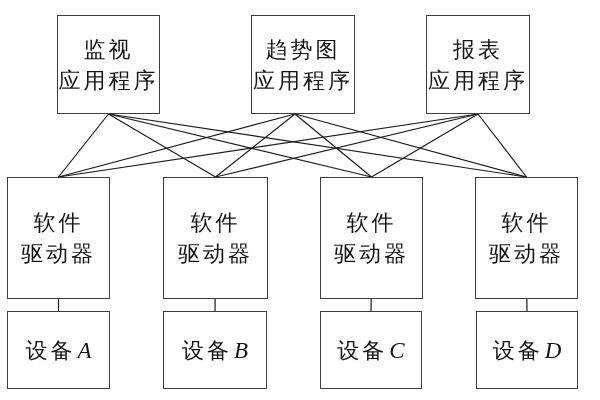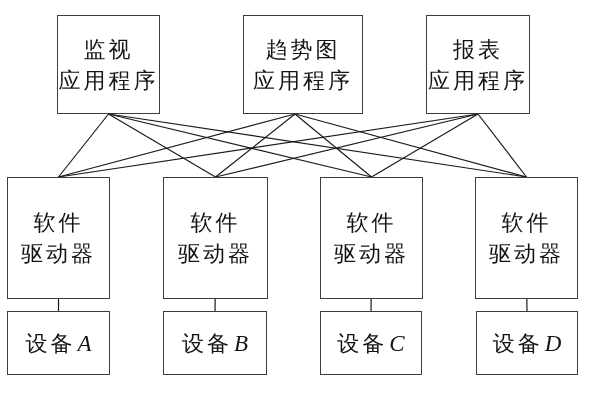--- a/index.html
+++ b/index.html
@@ -36,23 +36,23 @@
     color: #141414;
   }
   .node .txt {
     font-size: 22px;
     line-height: 31px;
     letter-spacing: 3px;
     white-space: nowrap;
   }
   .row-top    { top: 15px;  height: 99px; }
   .row-middle { top: 177px; height: 122px; }
-  .row-bottom { top: 311px; height: 64px; }
+  .row-bottom { top: 311px; height: 78px; }
   .app-1 { left: 57px;  width: 103px; }
-  .app-2 { left: 243px; width: 120px; }
+  .app-2 { left: 251px; width: 104px; }
   .app-3 { left: 426px; width: 104px; }
   .drv-1 { left: 7px;   width: 103px; }
   .drv-2 { left: 163px; width: 105px; }
   .drv-3 { left: 320px; width: 103px; }
   .drv-4 { left: 475px; width: 103px; }
   .dev-1 { left: 7px;   width: 103px; }
   .dev-2 { left: 163px; width: 104px; }
   .dev-3 { left: 320px; width: 102px; }
   .dev-4 { left: 476px; width: 102px; }
   .device-line { display: flex; align-items: baseline; }

